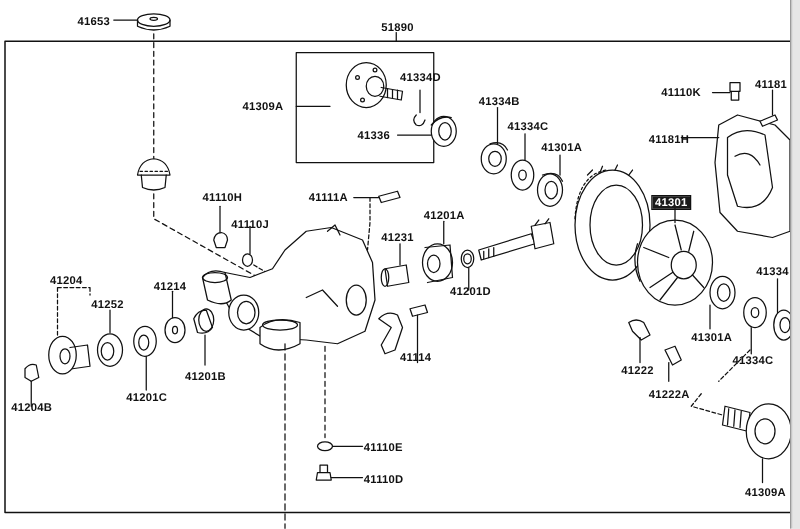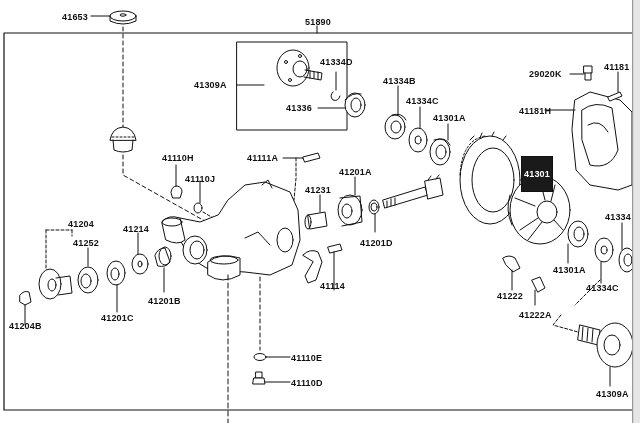--- a/index.html
+++ b/index.html
@@ -3,21 +3,21 @@
 <meta charset="utf-8">
 <style>
   html, body { margin: 0; padding: 0; background: #ffffff; }
   body { width: 640px; height: 423px; overflow: hidden; position: relative;
          font-family: "Liberation Sans", sans-serif; }
   #stage { position: absolute; left: 0; top: 0; width: 640px; height: 423px; }
   svg { position: absolute; left: 0; top: 0; }
   .lbl { position: absolute; font-family: "Liberation Sans", sans-serif; font-size: 9px;
          font-weight: bold; color: #111; letter-spacing: 0.2px; white-space: nowrap;
          line-height: 10px; cursor: pointer; }
-  .lbl.hl { background: #1a1a1a; color: #ffffff; padding: 12px 2px; outline: 1px solid #111; }
+  .lbl.hl { background: #1a1a1a; color: #ffffff; padding: 0 2px; outline: 1px solid #111; }
   .scrollbar { position: absolute; left: 632px; top: 0; width: 8px; height: 423px;
                background: #d4d4d4; border-left: 1px solid #9a9a9a; }
   .scrollbar .thumb { position: absolute; left: 1px; right: 1px; top: 0; height: 423px;
                       background: #e6e6e6; }
 </style>
 </head>
 <body>
 
 <div id="stage">
 
@@ -273,31 +273,31 @@
   </svg>
 
   <span class="lbl" style="left:62px;top:12px">41653</span>
   <span class="lbl" style="left:305px;top:17px">51890</span>
   <span class="lbl" style="left:194px;top:80px">41309A</span>
   <span class="lbl" style="left:320px;top:57px">41334D</span>
   <span class="lbl" style="left:286px;top:103px">41336</span>
   <span class="lbl" style="left:383px;top:76px">41334B</span>
   <span class="lbl" style="left:406px;top:96px">41334C</span>
   <span class="lbl" style="left:433px;top:113px">41301A</span>
-  <span class="lbl" style="left:529px;top:69px">29020K</span>
+  <span class="lbl" style="left:529px;top:69px">41110K</span>
   <span class="lbl" style="left:604px;top:62px">41181</span>
   <span class="lbl" style="left:519px;top:106px">41181H</span>
   <span class="lbl" style="left:162px;top:153px">41110H</span>
   <span class="lbl" style="left:247px;top:153px">41111A</span>
   <span class="lbl" style="left:185px;top:174px">41110J</span>
   <span class="lbl" style="left:305px;top:185px">41231</span>
   <span class="lbl" style="left:339px;top:167px">41201A</span>
   <span class="lbl hl" style="left:522px;top:157px">41301</span>
-  <span class="lbl" style="left:360px;top:238px">41201D</span>
-  <span class="lbl" style="left:68px;top:219px">41204</span>
+  <span class="lbl" style="left:360px;top:228px">41201D</span>
+  <span class="lbl" style="left:40px;top:219px">41204</span>
   <span class="lbl" style="left:73px;top:238px">41252</span>
   <span class="lbl" style="left:123px;top:224px">41214</span>
   <span class="lbl" style="left:605px;top:212px">41334</span>
   <span class="lbl" style="left:148px;top:296px">41201B</span>
   <span class="lbl" style="left:101px;top:313px">41201C</span>
   <span class="lbl" style="left:9px;top:321px">41204B</span>
   <span class="lbl" style="left:320px;top:281px">41114</span>
   <span class="lbl" style="left:553px;top:265px">41301A</span>
   <span class="lbl" style="left:586px;top:283px">41334C</span>
   <span class="lbl" style="left:497px;top:291px">41222</span>

